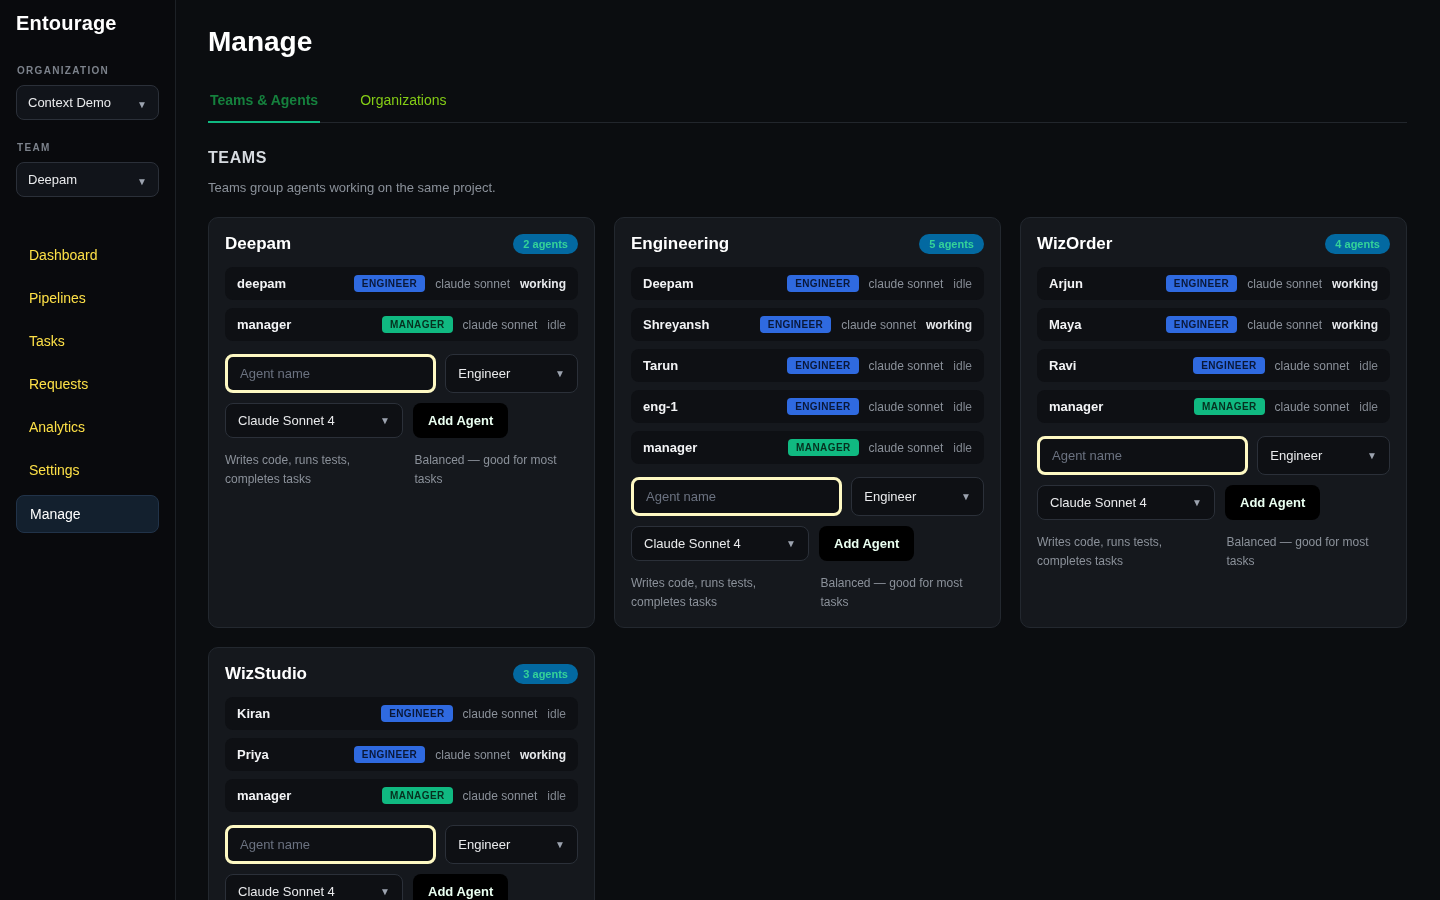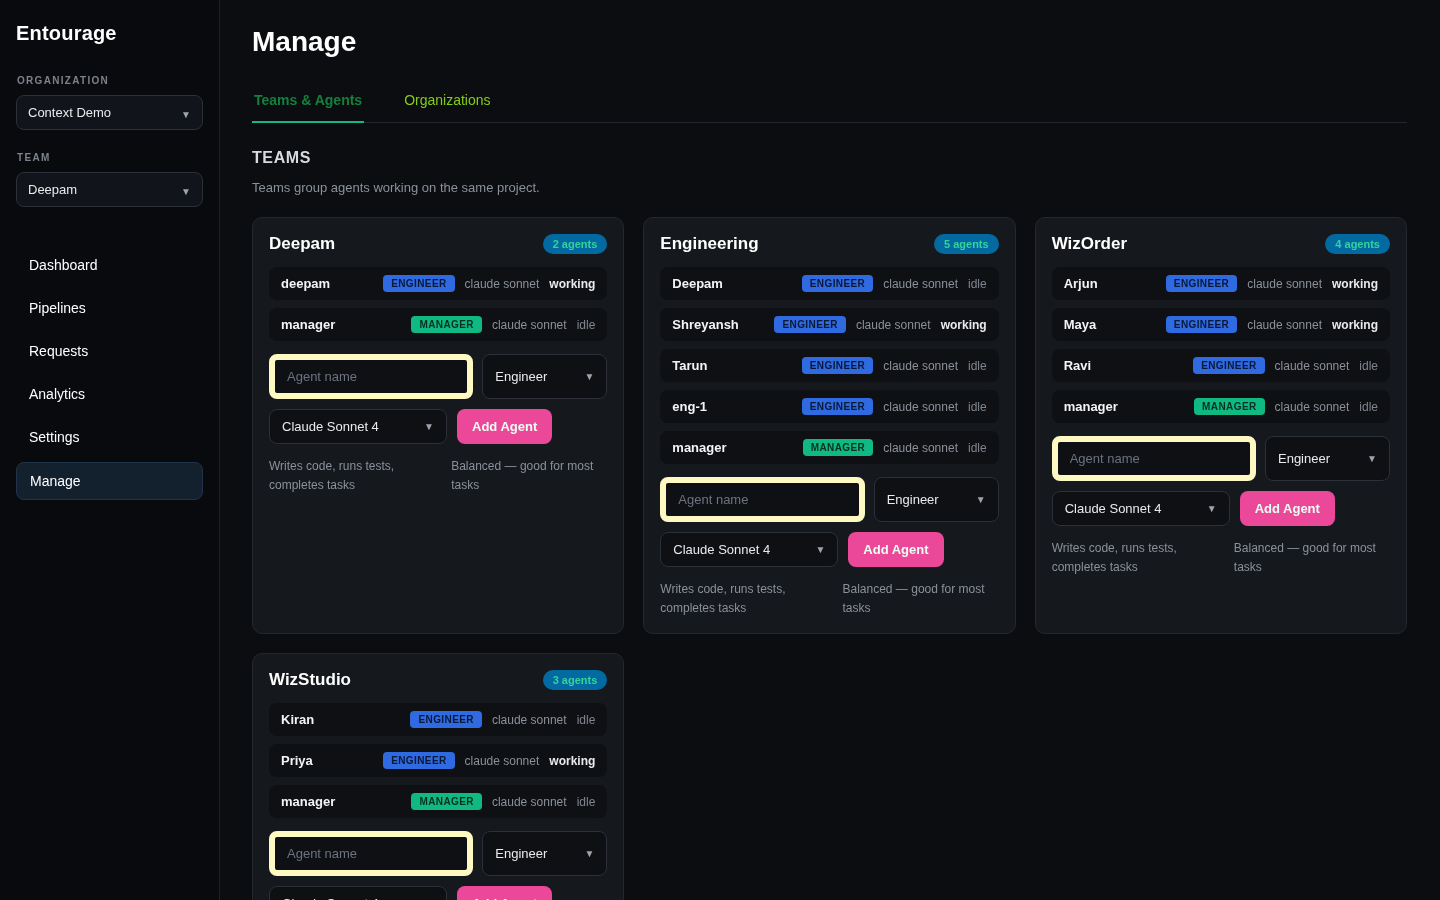--- a/index.html
+++ b/index.html
@@ -1,30 +1,30 @@
 <!DOCTYPE html>
 <html><head>
 <meta charset="utf-8">
 <style>
   *{box-sizing:border-box;margin:0;padding:0}
   html,body{width:1440px;height:900px;overflow:hidden;background:#0b0d10;color:#e5e7eb;
     font-family:"Liberation Sans","DejaVu Sans",sans-serif}
   .app{display:flex;width:100%;height:100%}
 
   
-  .sidebar{width:220px;flex-shrink:0;background:#090a0d;border-right:1px solid #1d2126;
-    padding:22px 16px;display:flex;flex-direction:column}
+  .sidebar{width:176px;flex-shrink:0;background:#090a0d;border-right:1px solid #1d2126;
+    padding:12px 16px;display:flex;flex-direction:column}
   .logo{font-size:20px;font-weight:800;color:#fff;margin-bottom:30px;letter-spacing:.2px}
   .side-label{font-size:10px;font-weight:700;letter-spacing:1.3px;color:#7c828b;margin:0 0 9px 1px}
   .side-select{display:flex;align-items:flex-end;justify-content:space-between;background:#11141a;
     border:1px solid #2b3039;border-radius:8px;padding:9px 11px;font-size:13px;color:#e9eaec;
     cursor:pointer;margin-bottom:22px}
   .chev{font-size:10px;color:#9ca3af;line-height:1}
   .nav{margin-top:18px;display:flex;flex-direction:column;gap:7px}
-  .nav-item{padding:10px 13px;font-size:14px;color:#ffffff;border-radius:8px;cursor:pointer}
+  .nav-item{padding:10px 13px;font-size:14px;color:#fde047;border-radius:8px;cursor:pointer}
   .nav-item.active{background:#13202e;color:#fff;border:1px solid #213349}
 
   
   .main{flex:1;padding:26px 33px 0 32px;overflow:hidden}
   .page-title{font-size:28px;font-weight:800;color:#fff;margin-bottom:24px}
   .tabs{display:flex;gap:38px;border-bottom:1px solid #22262c}
   .tab{padding:10px 2px 13px;font-size:14px;color:#84cc16;cursor:pointer}
   .tab.active{color:#15803d;font-weight:600;border-bottom:2px solid #10b981;margin-bottom:-1px}
   .section-heading{margin-top:26px;font-size:16px;font-weight:700;letter-spacing:.6px;color:#d7dbe0}
   .section-sub{margin-top:13px;font-size:13px;color:#8b919a}
@@ -44,30 +44,30 @@
   .role-badge{font-size:10px;font-weight:700;letter-spacing:.4px;padding:3px 8px;border-radius:4px;
     white-space:nowrap}
   .role-ENGINEER{background:#2f6ae0;color:#0a1838}
   .role-MANAGER{background:#10b981;color:#06301f}
   .agent-model{font-size:12px;color:#8b919a;white-space:nowrap}
   .agent-status{font-size:12px;white-space:nowrap}
   .status-working{color:#e8eaed;font-weight:600}
   .status-idle{color:#80868f}
 
   .form-row{display:flex;gap:9px;margin-bottom:10px}
-  .agent-input{flex:1.7;min-width:0;background:#0e1014;border:6px solid #fef9c3;border-radius:8px;
+  .agent-input{flex:1.7;min-width:0;background:#0e1014;border:3px solid #fef9c3;border-radius:8px;
     padding:9px 12px;color:#e5e7eb;font-size:13px;font-family:inherit;outline:none}
   .agent-input::placeholder{color:#6b7280}
   .select{display:flex;align-items:center;justify-content:space-between;gap:8px;background:#0e1014;
     border:1px solid #2b3039;border-radius:8px;padding:9px 12px;font-size:13px;color:#e9eaec;
     cursor:pointer;white-space:nowrap}
   .role-select{flex:1}
   .form-row2{display:flex;gap:10px;margin-bottom:13px}
   .model-select{width:178px}
-  .add-btn{background:#ec4899;color:#eafff1;border:none;border-radius:8px;padding:9px 15px;
+  .add-btn{background:#000000;color:#eafff1;border:none;border-radius:8px;padding:9px 15px;
     font-size:13px;font-weight:600;cursor:pointer;font-family:inherit}
   .hints{display:flex;gap:26px}
   .hint{flex:1;font-size:12px;color:#8b919a;line-height:1.55}
 </style>
 </head>
 <body>
 
 <div class="app">
 
   <aside class="sidebar">
@@ -81,20 +81,21 @@
 
     <div class="side-label">TEAM</div>
     <div class="side-select">
       <span>Deepam</span>
       <span class="chev">▼</span>
     </div>
 
     <nav class="nav">
         <div class="nav-item">Dashboard</div>
         <div class="nav-item">Pipelines</div>
+        <div class="nav-item">Tasks</div>
         <div class="nav-item">Requests</div>
         <div class="nav-item">Analytics</div>
         <div class="nav-item">Settings</div>
         <div class="nav-item active">Manage</div>
       </nav>
   </aside>
 
   <main class="main">
     <h1 class="page-title">Manage</h1>
 

